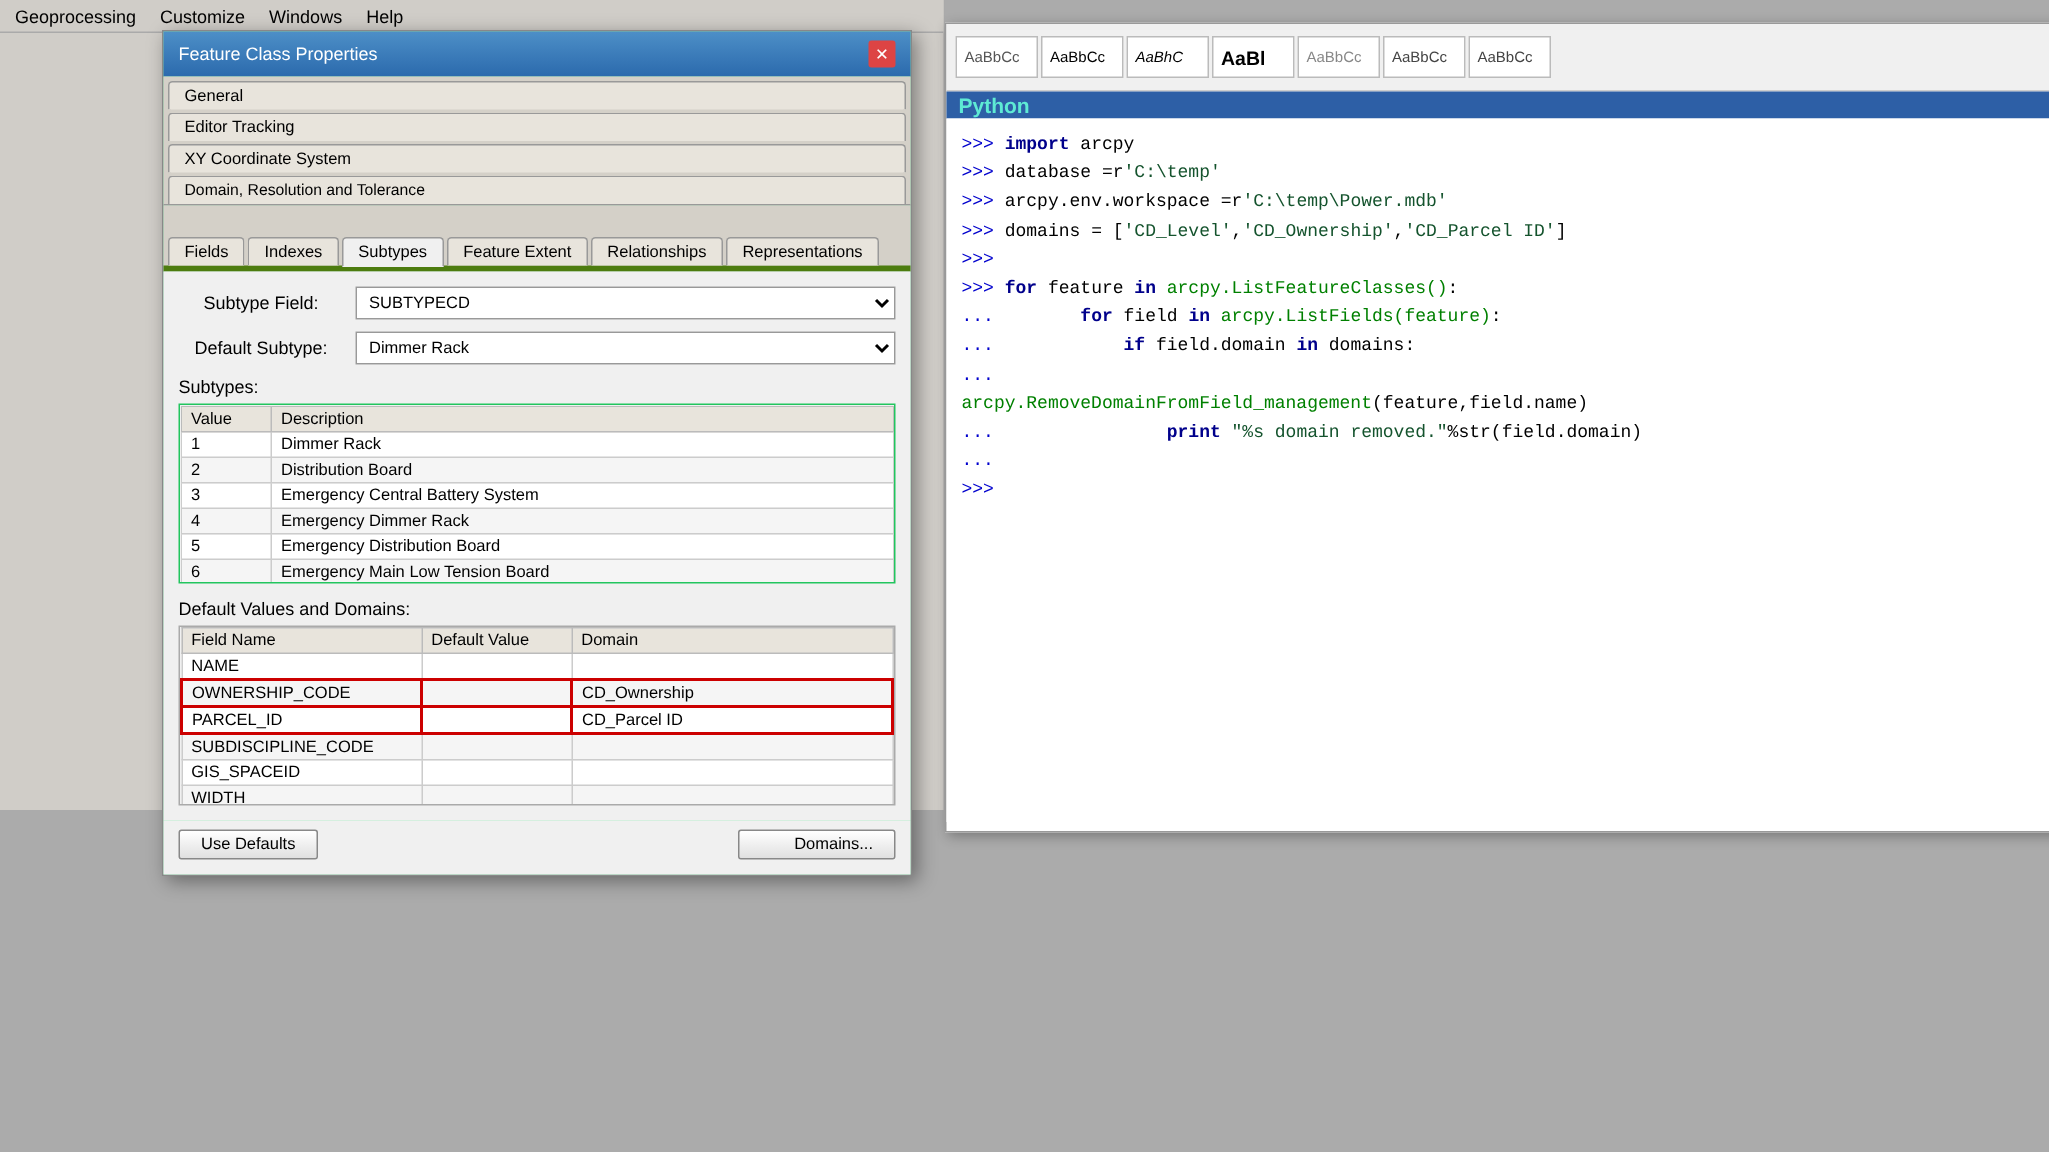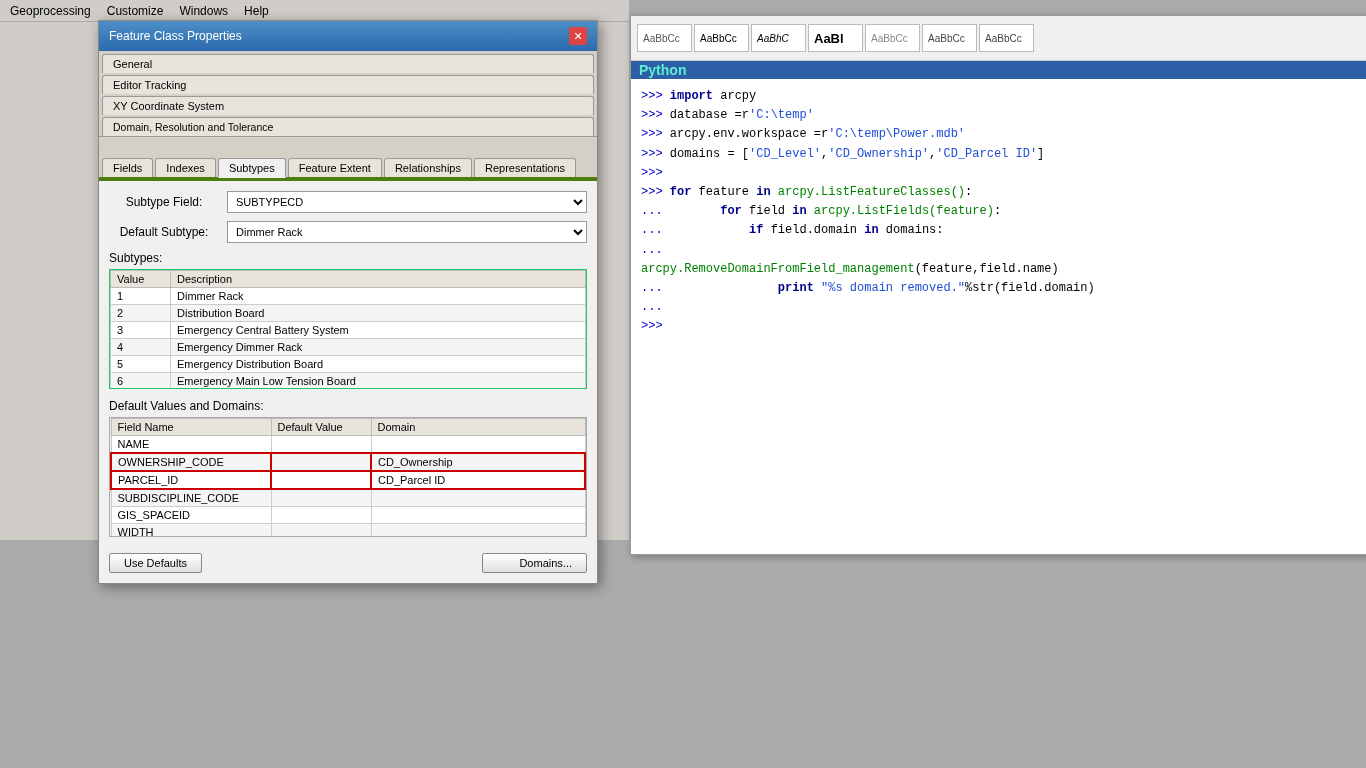--- a/index.html
+++ b/index.html
@@ -78,36 +78,36 @@
       font-size: 12px;
       line-height: 1.6;
       flex: 1;
       overflow-y: auto;
       height: calc(100% - 45px - 24px);
     }
     .py-line { display: flex; gap: 0; white-space: pre; }
     .py-prompt { color: #0000cd; }
     .py-continuation { color: #0000cd; }
     .py-keyword { color: #00008b; font-weight: bold; }
-    .py-string { color: #1d4ed8; text-align: right; }
+    .py-string { color: #14532d; text-align: right; }
     .py-builtin { color: #008000; }
     .py-normal { color: #000; }
     .red-dot {
       width: 10px; height: 10px;
       background: #cc0000;
       border-radius: 1px;
       position: absolute;
       bottom: 85px;
       right: 20px;
     }
 
     
     .dialog {
       position: absolute;
-      left: 98px;
+      left: 108px;
       top: 20px;
       width: 500px;
       background: #86efac;
       border: 1px solid #888;
       box-shadow: 3px 3px 12px rgba(0,0,0,0.4);
     }
     .dialog-titlebar {
       background: linear-gradient(to bottom, #4d8fc7, #2b6aad);
       color: #fff;
       padding: 6px 10px;

